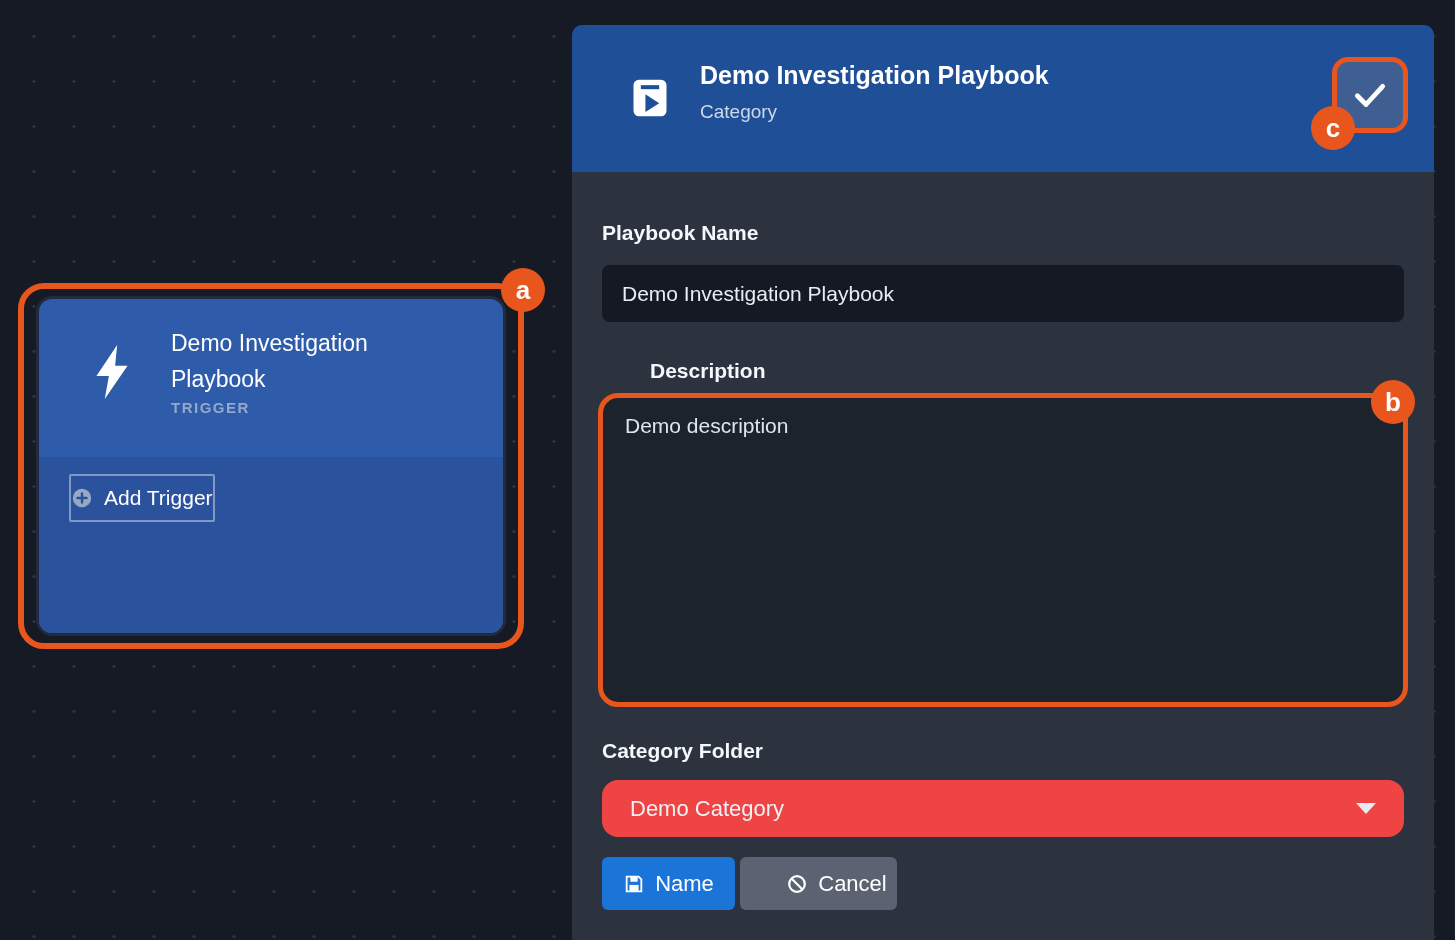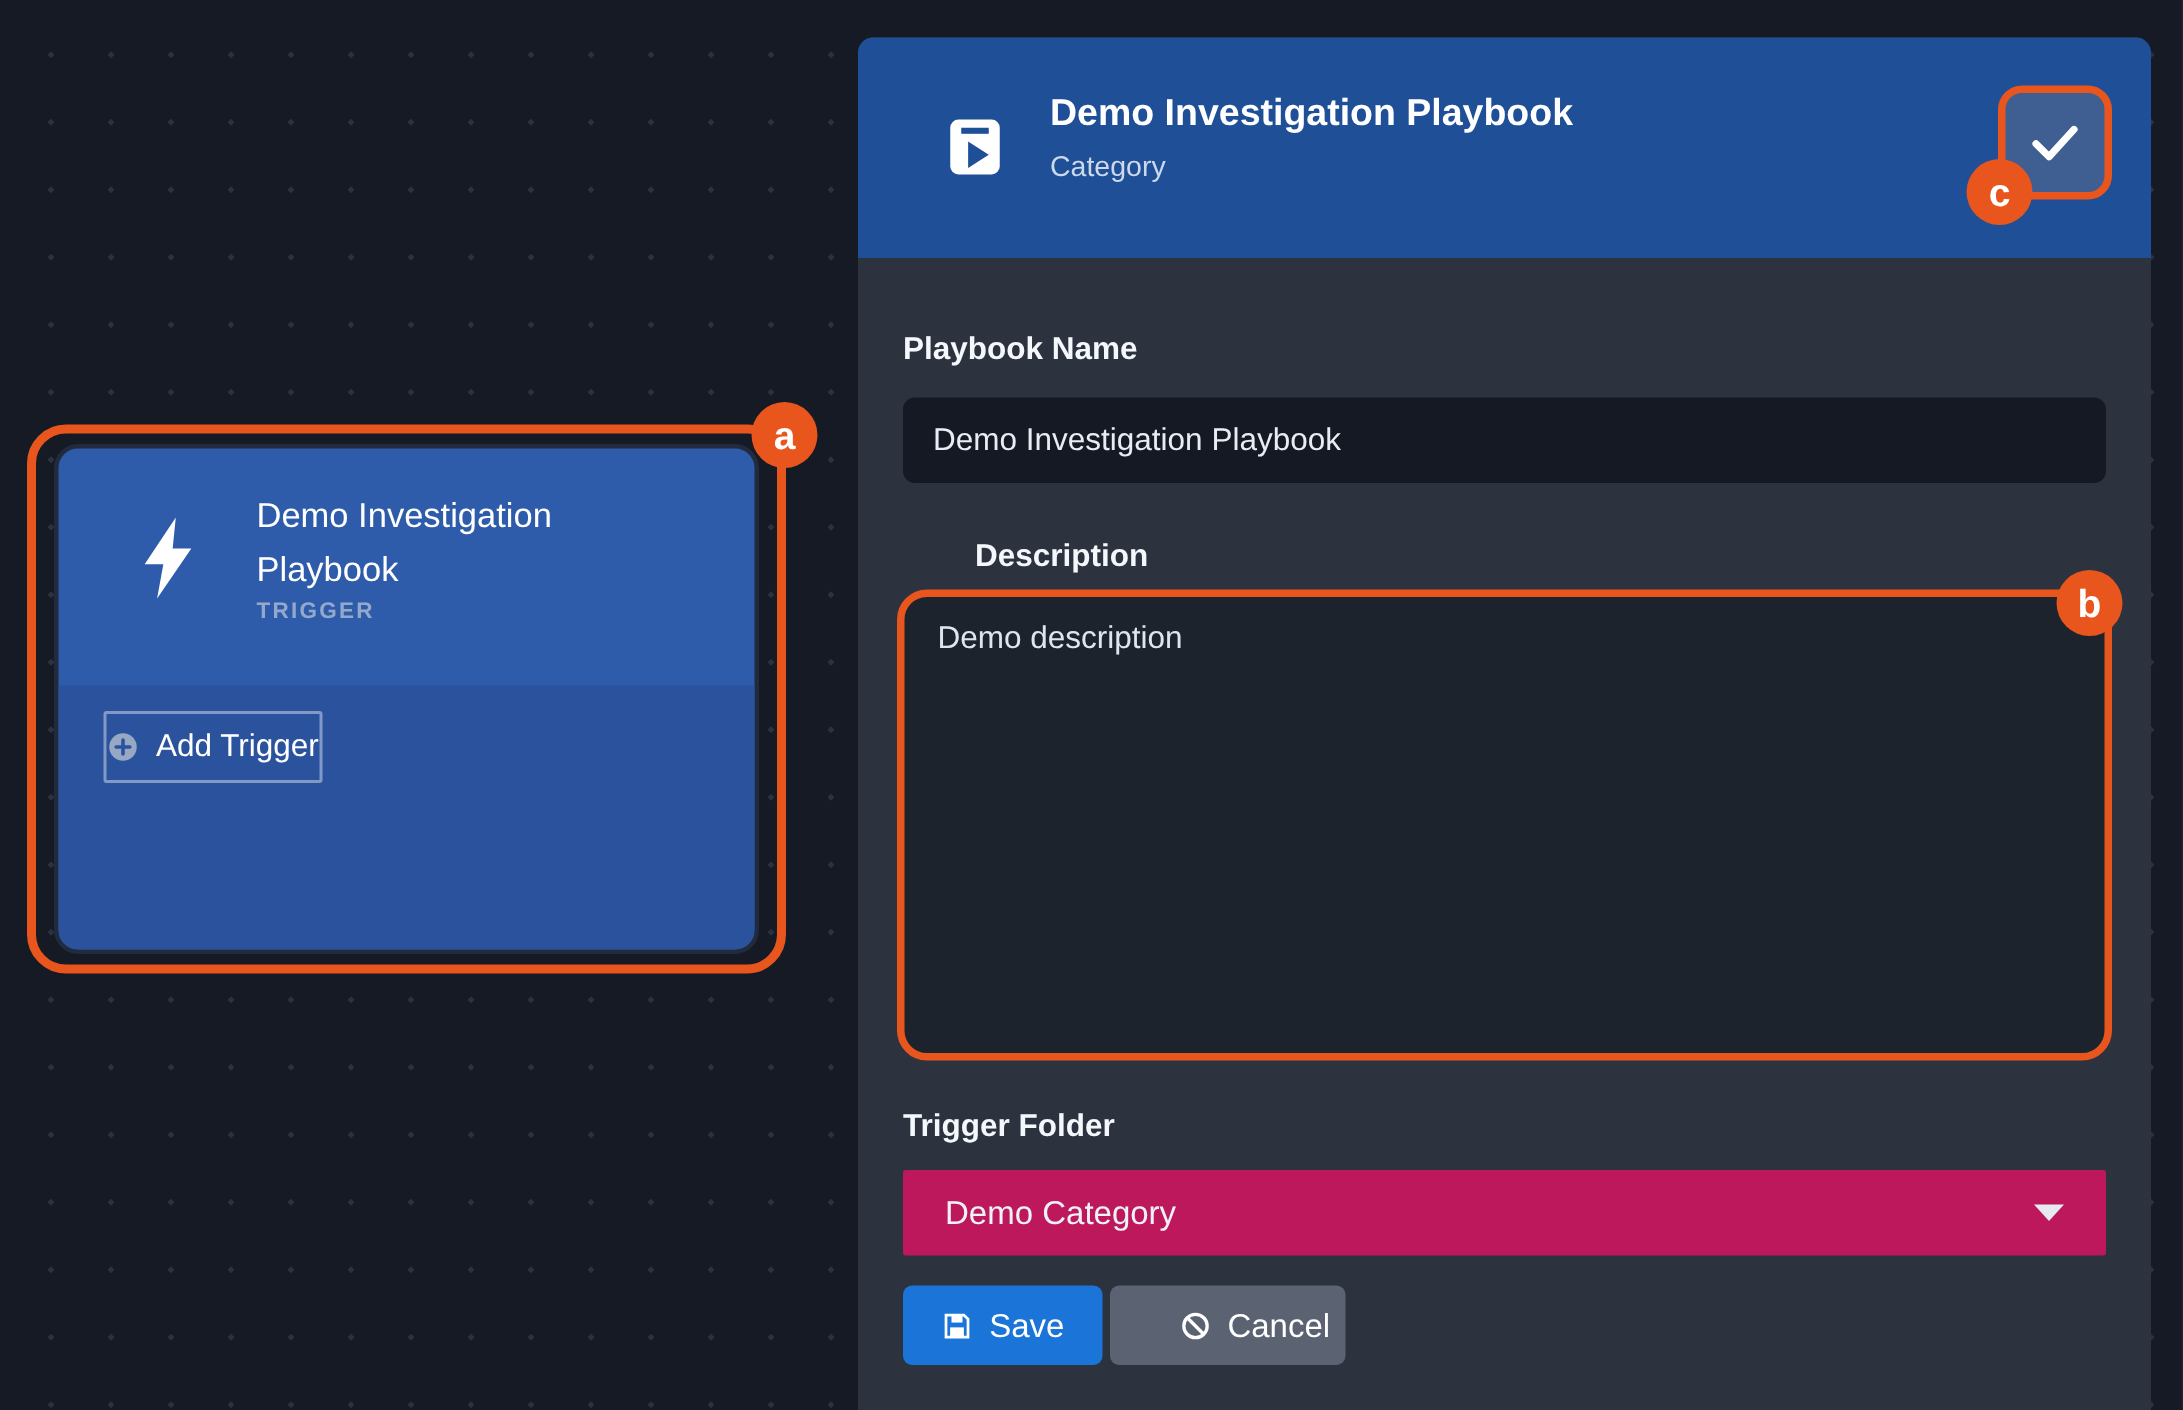--- a/index.html
+++ b/index.html
@@ -91,21 +91,21 @@
     border:5px solid #e8561e; border-radius:20px; background:#1d232d;
     overflow:hidden;
   }
   .desc-textarea {
     width:100%; height:100%; background:transparent; border:none; resize:none;
     color:#dfe5ee; font-size:21px; padding:16px 22px; outline:none;
     font-family:"Liberation Sans", sans-serif;
   }
   .dropdown {
     position:absolute; left:30px; top:755px; width:802px; height:57px;
-    background:#be185d; border-radius:2px; display:flex; align-items:center;
+    background:#ef4444; border-radius:16px; display:flex; align-items:center;
     justify-content:space-between; padding:0 28px; cursor:pointer;
   }
   .dropdown-value { font-size:22px; color:#eef2f7; }
   .caret-down {
     width:0; height:0; border-left:10px solid transparent;
     border-right:10px solid transparent; border-top:11px solid #e6ebf2;
   }
   .btn {
     position:absolute; top:832px; height:53px; border:none; border-radius:6px;
     display:flex; align-items:center; justify-content:center; gap:10px;
@@ -169,33 +169,33 @@
   <input class="text-input" style="top: 240px;" type="text" value="Demo Investigation Playbook">
 
   <div class="field-label" style="left:30px; top:334px;margin-left:48px;">Description</div>
   <div class="desc-annotation">
     <textarea class="desc-textarea" style="">Demo description</textarea>
   </div>
   <div class="badge" style="left:799px; top:355px;">
     <span>b</span>
   </div>
 
-  <div class="field-label" style="left:30px; top:714px;">Trigger Folder</div>
+  <div class="field-label" style="left:30px; top:714px;">Category Folder</div>
   <div class="dropdown">
     <span class="dropdown-value">Demo Category</span>
     <span class="caret-down"></span>
   </div>
 
   <button class="btn btn-save">
     <svg viewBox="0 0 24 24">
       <path d="M4 4 h13 l3 3 v13 h-16 z" fill="none" stroke="#ffffff" stroke-width="2"></path>
       <rect x="8" y="4.5" width="8" height="5" fill="#ffffff"></rect>
       <rect x="7" y="13" width="10" height="6.5" fill="#ffffff"></rect>
     </svg>
-    <span>Save</span>
+    <span>Name</span>
   </button>
 
   <button class="btn btn-cancel">
     <svg viewBox="0 0 24 24">
       <circle cx="12" cy="12" r="8.5" fill="none" stroke="#ffffff" stroke-width="2.4"></circle>
       <line x1="6.2" y1="6.2" x2="17.8" y2="17.8" stroke="#ffffff" stroke-width="2.4"></line>
     </svg>
     <span>Cancel</span>
   </button>
 

